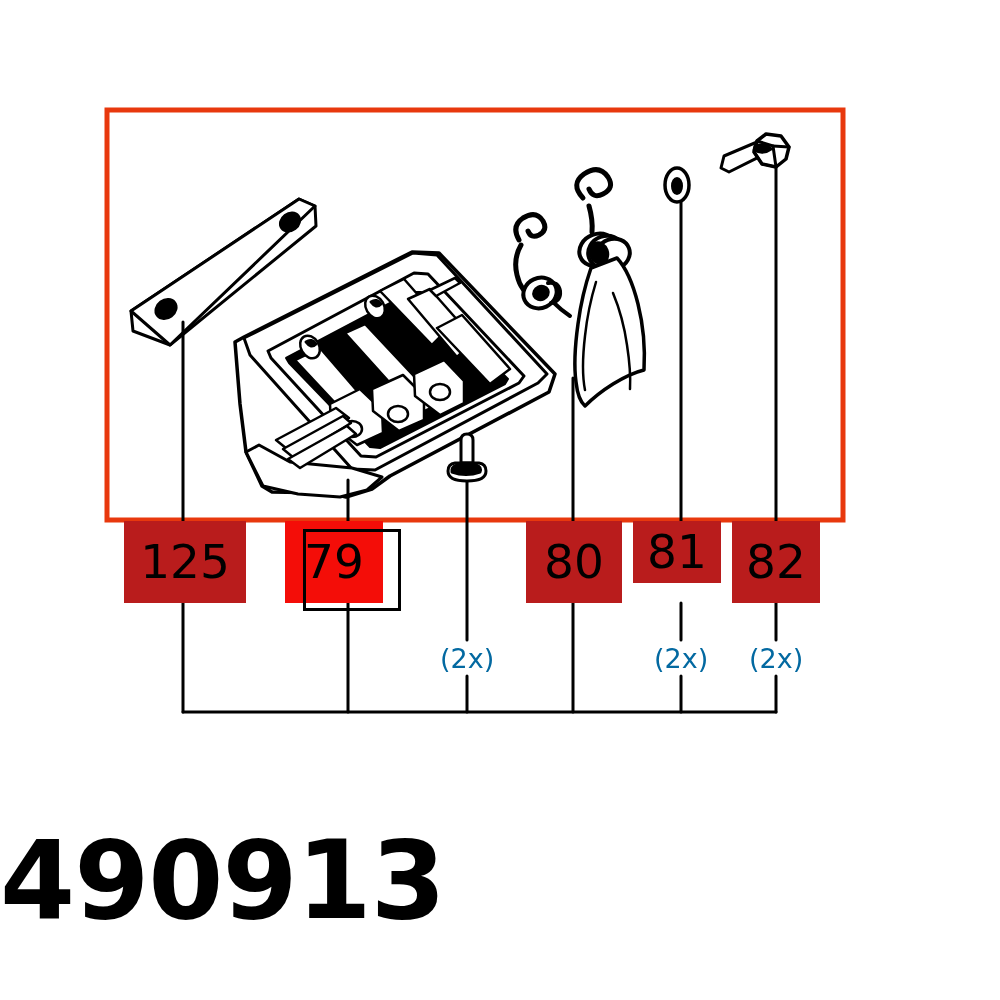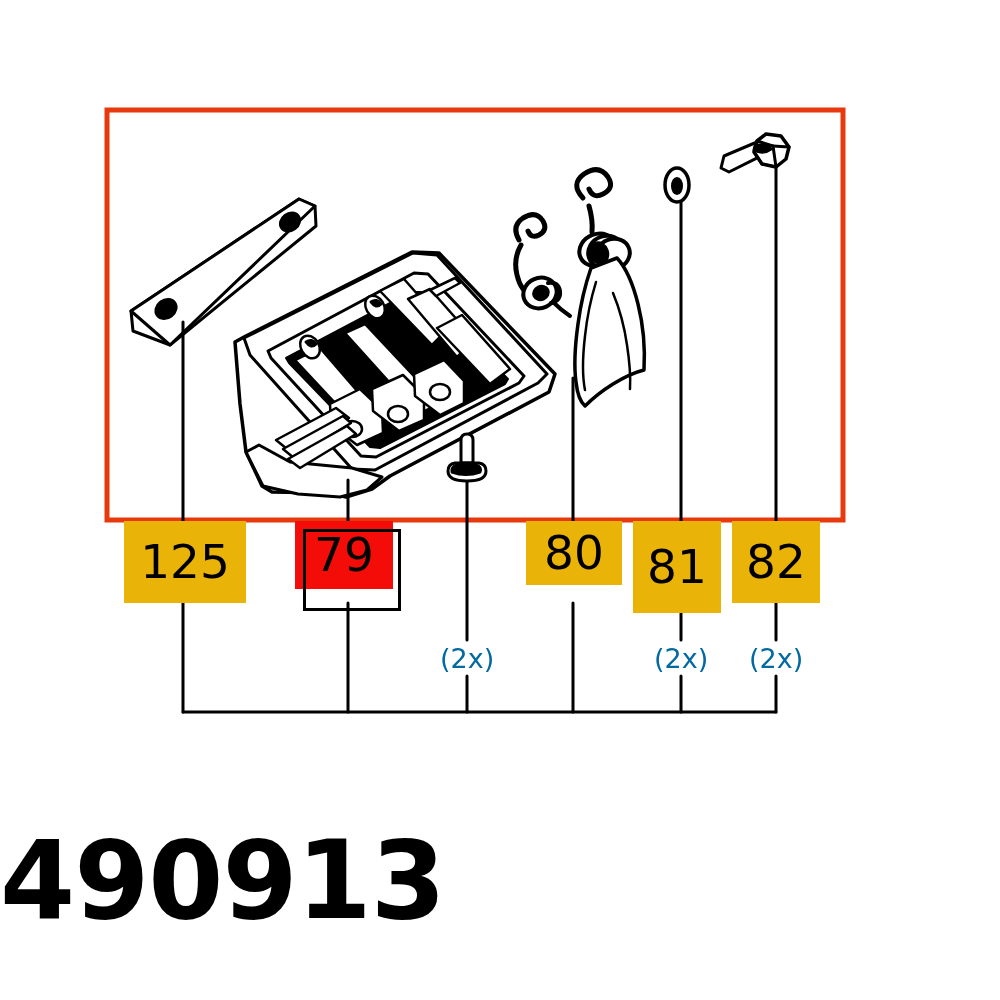--- a/index.html
+++ b/index.html
@@ -38,21 +38,21 @@
     align-items: center;
     justify-content: center;
     font-family: "DejaVu Sans", sans-serif;
     font-size: 47px;
     line-height: 1;
     color: #000000;
     letter-spacing: 0px;
     user-select: none;
   }
   .callout.green {
-    background: #eab308;
+    background: #b91c1c;
   }
   .callout.red {
     background: #f40d08;
   }
   .callout .num {
     display: block;
     transform: translateY(-1px);
   }
   .callout-outline {
     position: absolute;
@@ -220,30 +220,30 @@
         <line x1="183" y1="712" x2="776" y2="712"></line>
       </g>
 
     </g>
   </svg>
 
   <div class="callout green" style="left:124px; top:521px; width:122px; height:82px;">
     <span class="num">125</span>
   </div>
 
-  <div class="callout red" style="left:295px; top:521px; width:98px; height:68px;">
+  <div class="callout red" style="left:285px; top:521px; width:98px; height:82px;">
     <span class="num">79</span>
   </div>
   <div class="callout-outline" style="left:303px; top:529px; width:98px; height:82px;"></div>
 
-  <div class="callout green" style="left:526px; top:521px; width:96px; height:64px;">
+  <div class="callout green" style="left:526px; top:521px; width:96px; height:82px;">
     <span class="num">80</span>
   </div>
 
-  <div class="callout green" style="left:633px; top:521px; width:88px; height:92px;">
+  <div class="callout green" style="left:633px; top:521px; width:88px; height:62px;">
     <span class="num">81</span>
   </div>
 
   <div class="callout green" style="left:732px; top:521px; width:88px; height:82px;">
     <span class="num">82</span>
   </div>
 
   <div class="mult" style="left:440px; top:643px;">
     <span>(2x)</span>
   </div>

